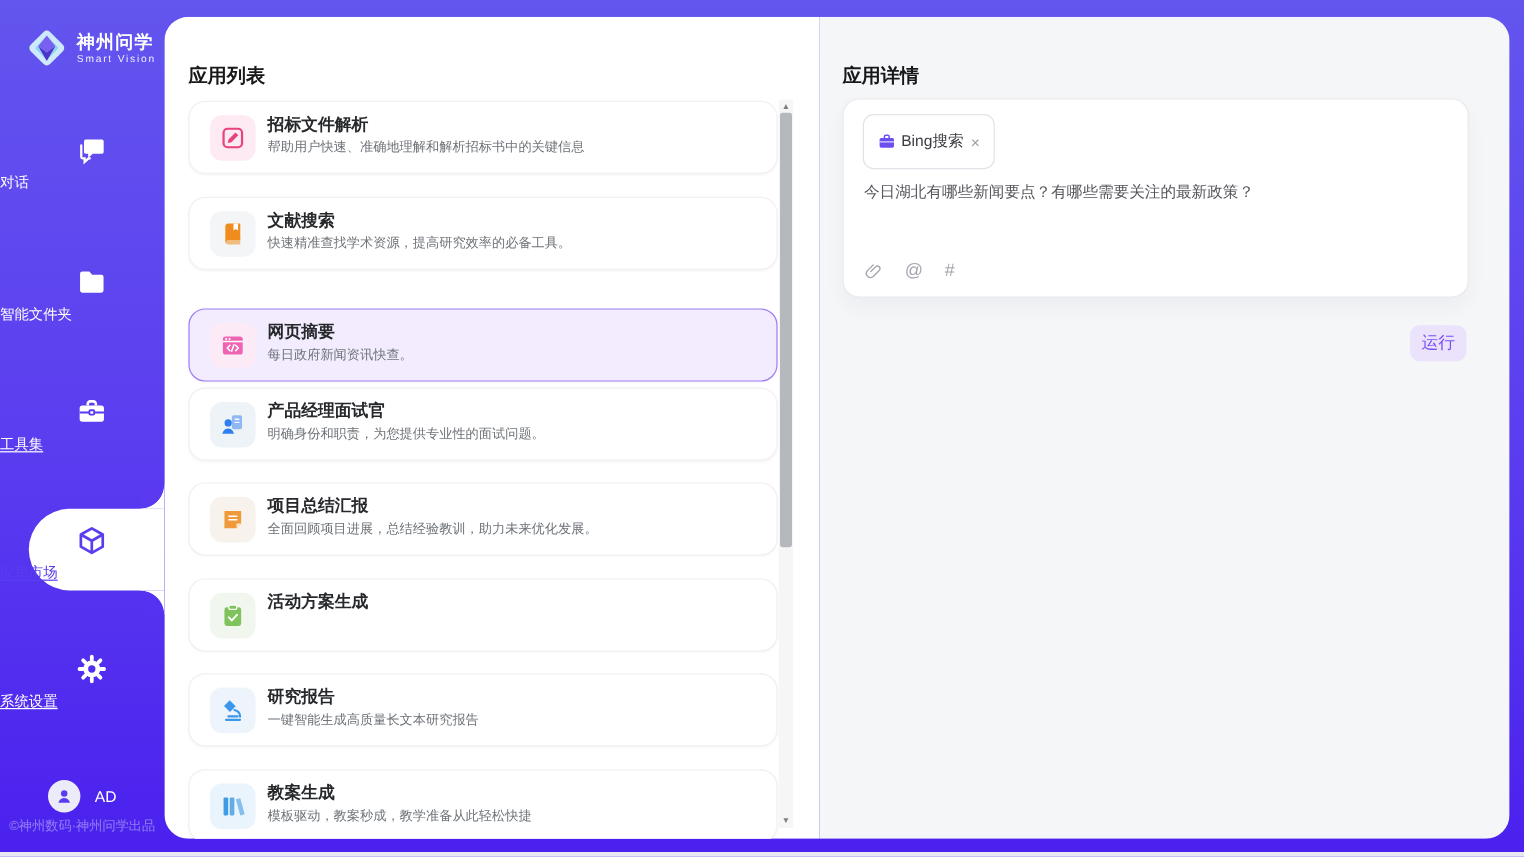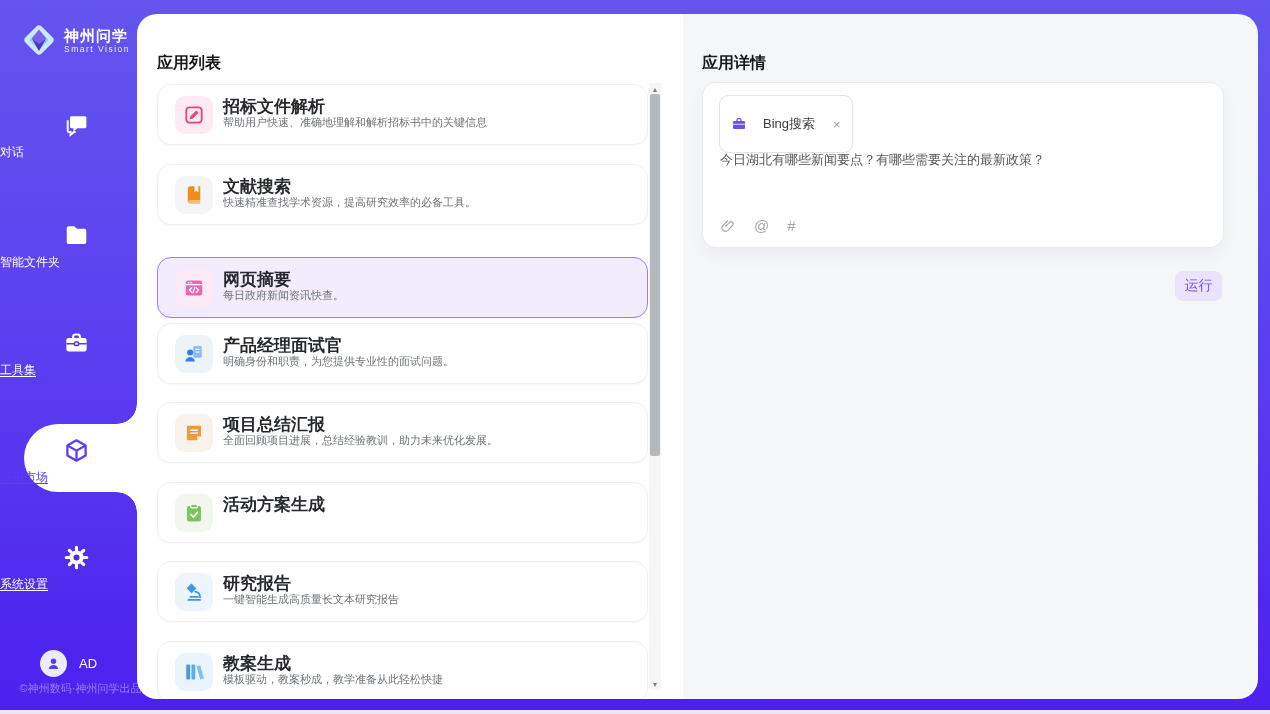--- a/index.html
+++ b/index.html
@@ -27,54 +27,54 @@
   .nav-item.underline .nav-label{text-decoration:underline;text-underline-offset:2px;}
   .nav-item:nth-child(1){top:112px;}
   .nav-item:nth-child(2){top:222px;}
   .nav-item:nth-child(3){top:330px;}
   .nav-item:nth-child(4){top:437px;color:#5b3df0;}
   .nav-item:nth-child(5){top:544px;}
   .user-row{position:absolute;left:40px;top:650px;display:flex;align-items:center;gap:12px;}
   .avatar{width:27px;height:27px;border-radius:50%;background:#ecebfa;display:flex;align-items:center;justify-content:center;color:#5b3df0;}
   .avatar svg{width:17px;height:17px;}
   .user-initials{font-size:13px;color:#fff;}
-  .sb-footer{position:absolute;left:0;top:681px;width:137px;text-align:center;font-size:11px;color:rgba(255,255,255,.4);padding-left:12px;}
+  .sb-footer{position:absolute;left:0;top:681px;width:137px;text-align:center;font-size:11px;color:rgba(255,255,255,.4);}
 
   
   #content{position:absolute;left:137px;top:14px;width:1121px;height:685px;border-radius:20px;
            overflow:hidden;display:flex;}
   #list-panel{position:relative;width:546px;height:100%;background:#ffffff;}
   #detail-panel{position:relative;width:575px;height:100%;background:#f5f6f8;}
   .panel-title{position:absolute;left:20px;top:26px;font-size:16px;font-weight:bold;color:#17181a;}
   #detail-panel .panel-title{left:19px;}
 
   
   #app-list{position:absolute;left:20px;top:70px;width:491px;height:615px;}
   .app-card{position:absolute;left:0;width:489px;height:59px;background:#fff;border:1px solid #f0f0f3;
             border-radius:14px;box-shadow:0 1px 2px rgba(20,20,40,.03);cursor:pointer;}
   .app-card.selected{background:#f3ecfe;border:1px solid #9d7bf8;margin-top:14px;}
   .tile{position:absolute;left:17px;top:11px;width:38px;height:38px;border-radius:10px;
         display:flex;align-items:center;justify-content:center;}
   .tile svg{width:22px;height:22px;}
-  .app-title{position:absolute;left:65px;top:10px;font-size:17px;font-weight:bold;color:#26282c;text-align:center;}
+  .app-title{position:absolute;left:65px;top:10px;font-size:14px;font-weight:bold;color:#26282c;text-align:center;}
   .app-desc{position:absolute;left:65px;top:30px;font-size:11px;color:#6e7378;white-space:nowrap;}
 
   
   #scrollbar{position:absolute;right:22px;top:69px;width:12px;height:607px;background:#f6f6f7;}
   .sb-arrow{position:absolute;left:0;width:12px;height:12px;font-size:7px;color:#7d7d83;
             display:flex;align-items:center;justify-content:center;cursor:pointer;}
   .sb-arrow.up{top:0;}
   .sb-arrow.down{bottom:0;}
   #sb-thumb{position:absolute;left:1px;top:11px;width:10px;height:362px;background:#b5b8bd;border-radius:2px;cursor:pointer;}
 
   
   #detail-card{position:absolute;left:19px;top:68px;width:520px;height:164px;background:#fff;
                border:1px solid #e9e9ee;border-radius:14px;box-shadow:0 8px 18px rgba(30,30,60,.04);}
-  .chip{position:absolute;left:16px;top:12px;height:32px;display:inline-flex;align-items:center;gap:16px;
-        padding:12px 11px;border:1px solid #e2e2e9;border-radius:9px;background:#fff;cursor:pointer;}
+  .chip{position:absolute;left:16px;top:12px;height:32px;display:inline-flex;align-items:center;gap:4px;
+        padding:6px 11px;border:1px solid #e2e2e9;border-radius:9px;background:#fff;cursor:pointer;}
   .chip svg{width:16px;height:16px;color:#6d4ef0;}
   .chip-label{font-size:13px;color:#3a3b41;}
   .chip-close{font-size:13px;color:#9a9aa3;margin-left:2px;cursor:pointer;line-height:1;}
   #query-text{position:absolute;left:17px;top:68px;width:486px;font-size:13px;color:#55565c;cursor:text;}
   #composer-tools{position:absolute;left:17px;bottom:13px;display:flex;align-items:center;gap:18px;color:#a4a5ae;}
   #composer-tools svg{width:16px;height:16px;display:block;}
   .tool-glyph{font-size:15px;line-height:16px;cursor:pointer;}
   #run-btn{position:absolute;right:36px;top:257px;width:47px;height:30px;border:none;border-radius:8px;
            background:#ebe2fc;color:#7a4ff2;font-size:14px;font-family:inherit;cursor:pointer;
            display:flex;align-items:center;justify-content:center;}

